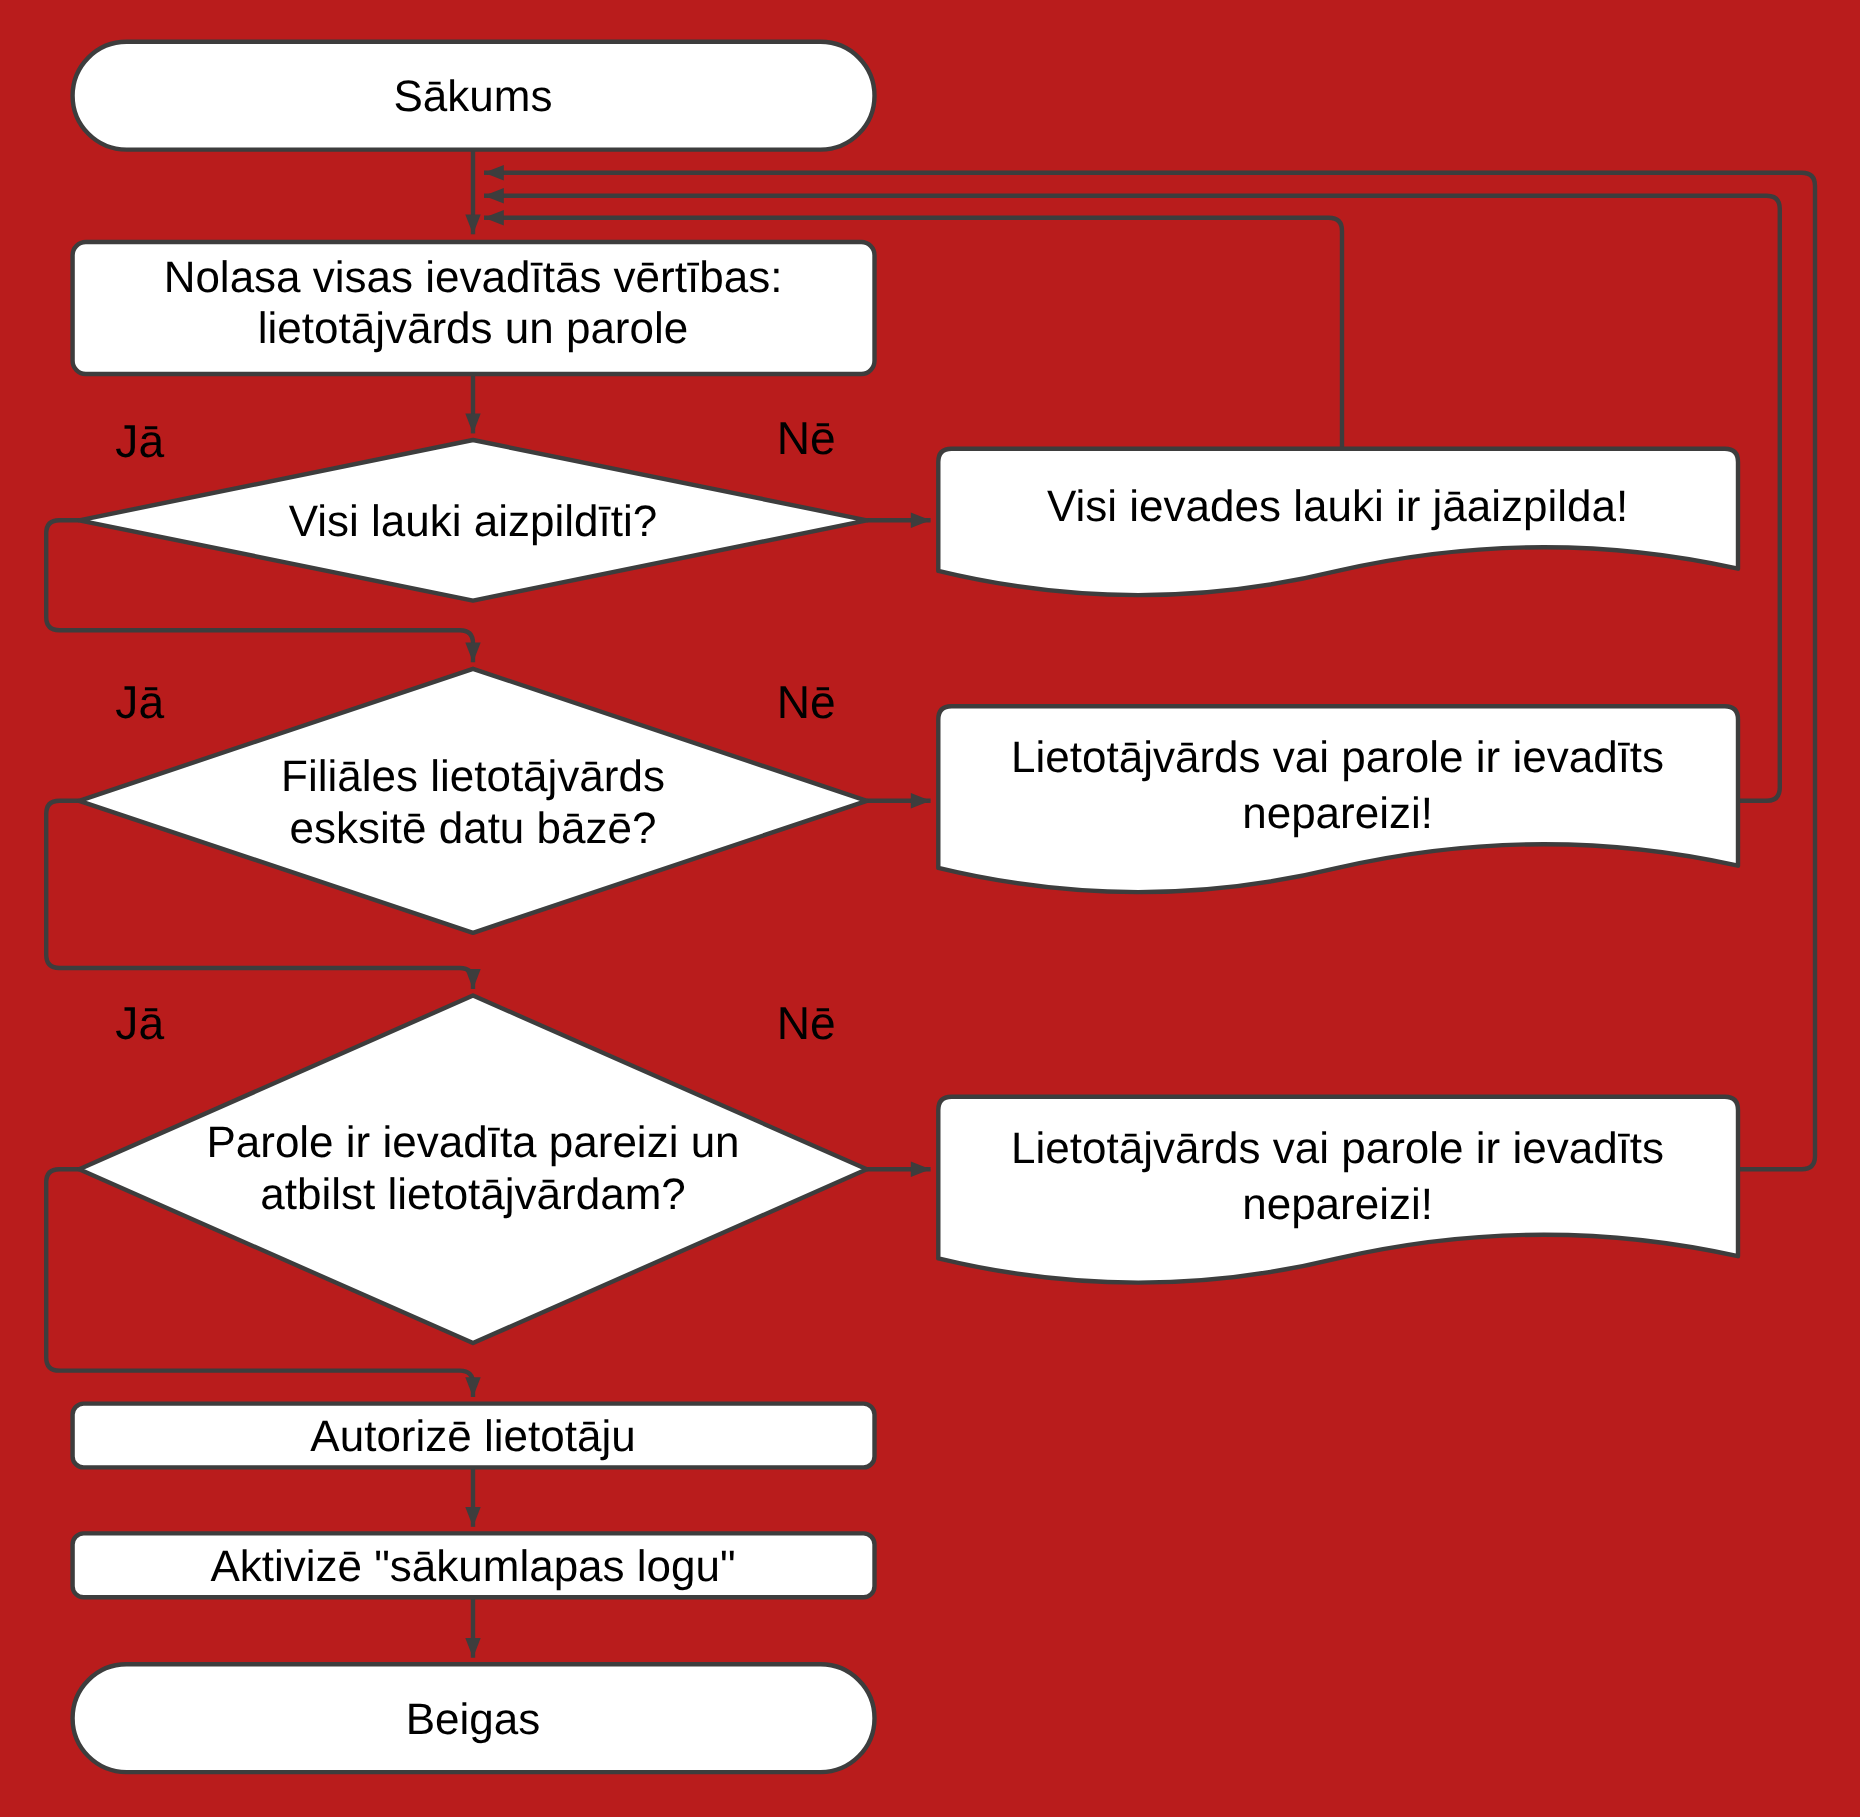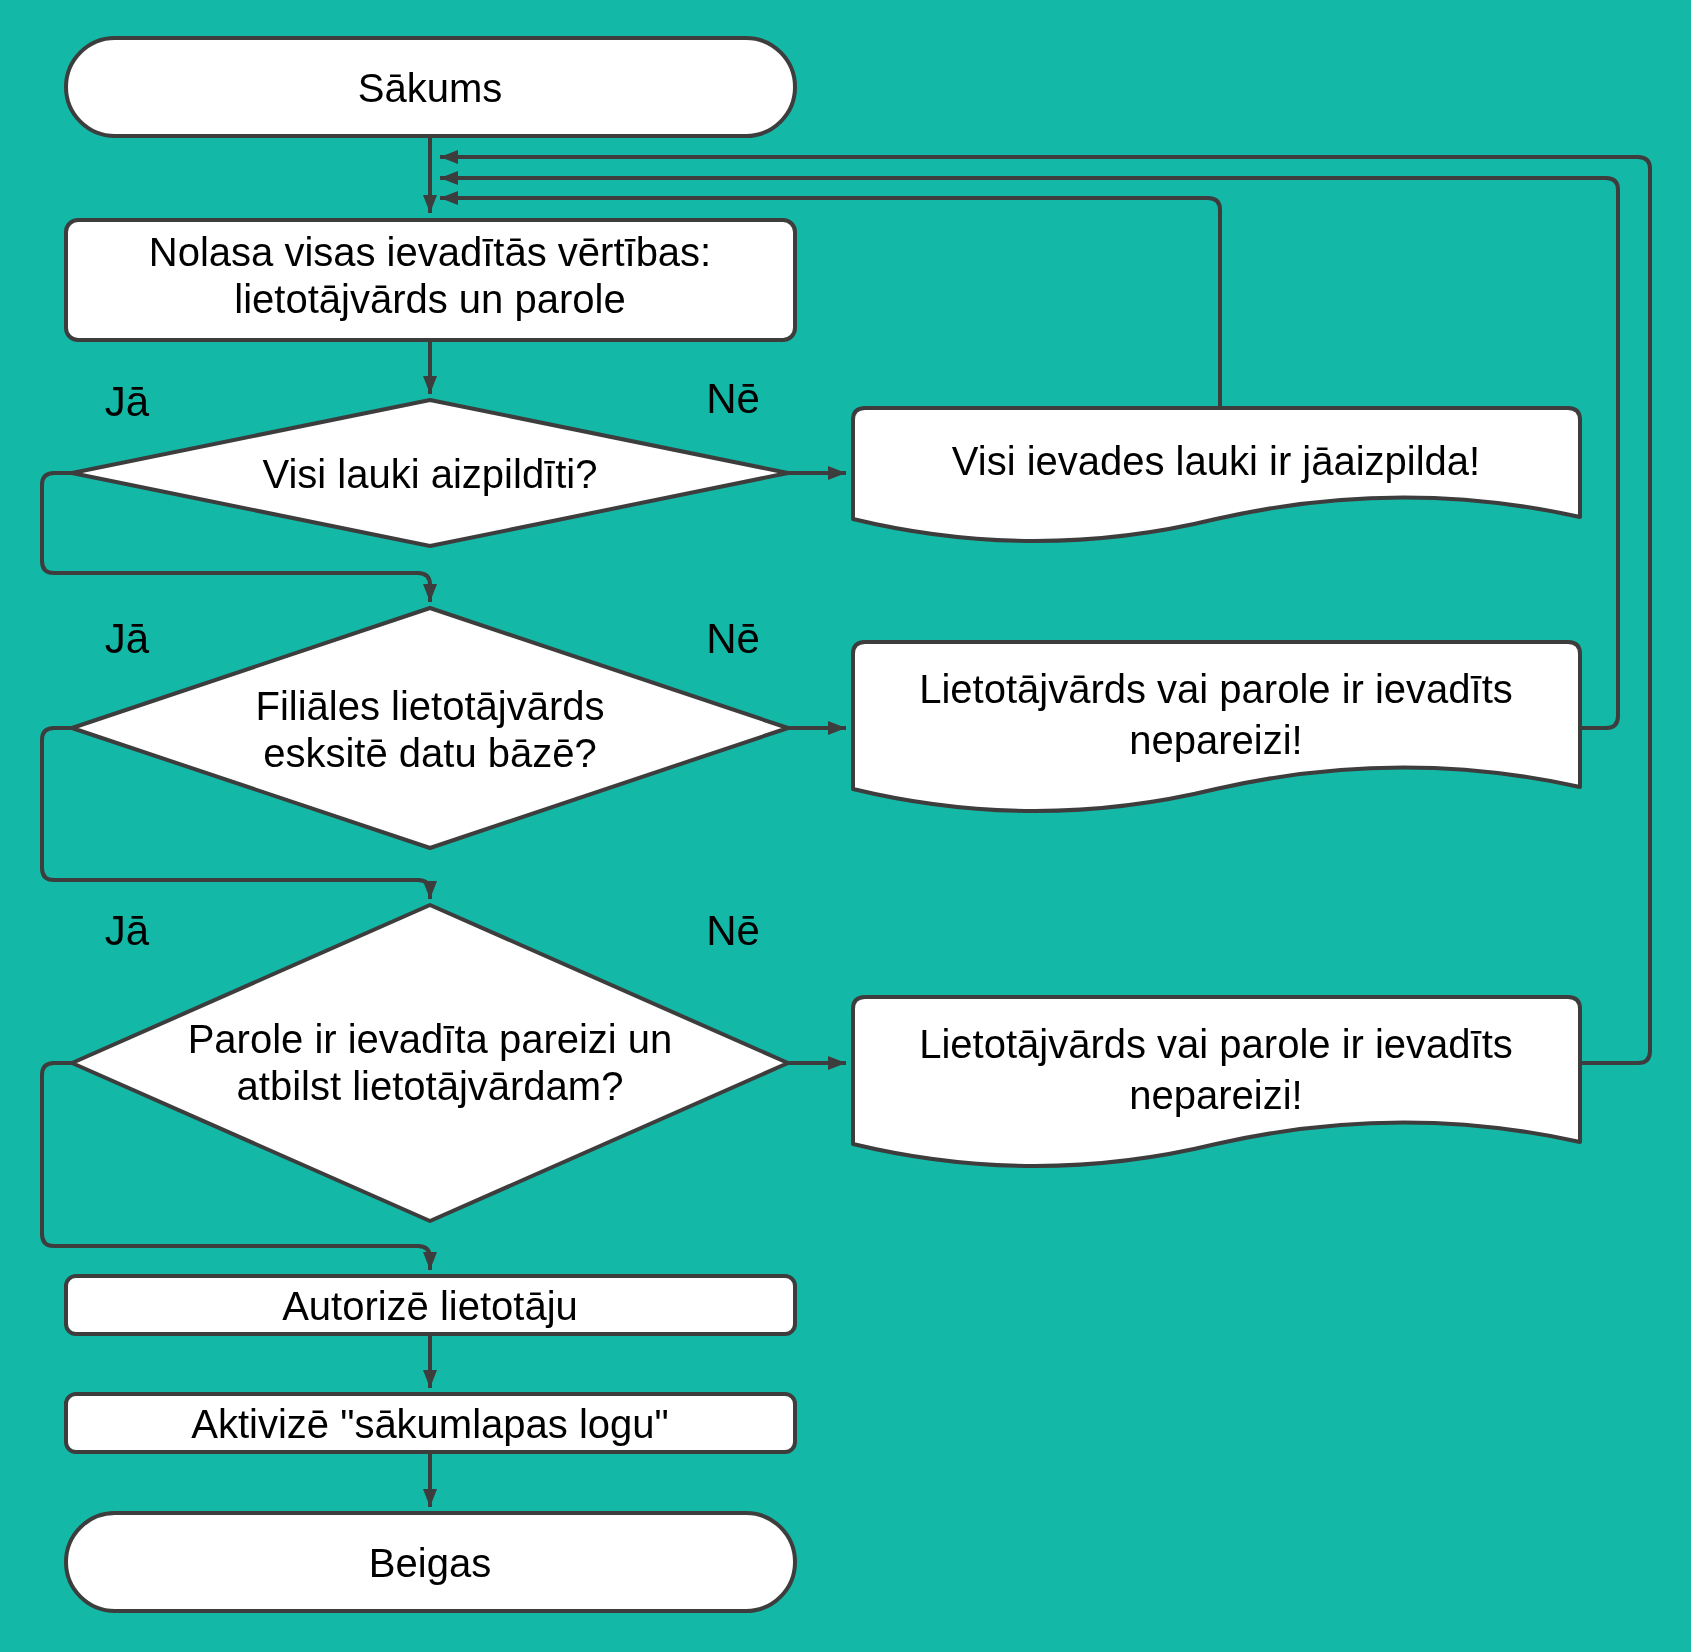--- a/index.html
+++ b/index.html
@@ -1,16 +1,16 @@
 <!DOCTYPE html>
 <html style="--stroke: #3d3d3d;"><head>
 <meta charset="utf-8">
 <style>
   html,body{margin:0;padding:0;background:#ffffff;}
-  .stage{width:1691px;height:1652px;position:relative;background:#14b8a6;}
+  .stage{width:1691px;height:1652px;position:relative;background:#b91c1c;}
   svg{display:block;}
   .shape{fill:#ffffff;stroke:var(--stroke,#3d3d3d);stroke-width:4;stroke-linejoin:round;}
   .edge{fill:none;stroke:var(--stroke,#3d3d3d);stroke-width:4;stroke-linejoin:round;}
   text{font-family:"Liberation Sans","DejaVu Sans",sans-serif;font-size:40px;fill:#000000;
        text-anchor:middle;dominant-baseline:central;}
   .branch{font-size:42px;}
 </style>
 </head>
 <body>
 

